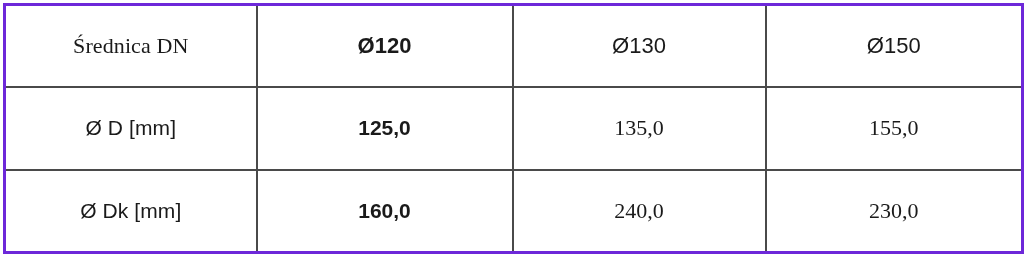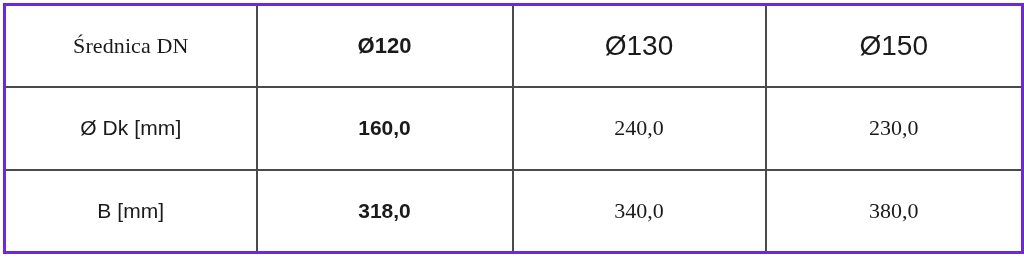--- a/index.html
+++ b/index.html
@@ -72,21 +72,21 @@
   }
   td.data-cell.emph {
     font-family: "Liberation Sans", sans-serif;
     font-size: 21px;
     font-weight: 700;
   }
 
   
   tr.header-row td.data-cell {
     font-family: "Liberation Sans", sans-serif;
-    font-size: 28px;
+    font-size: 22px;
     font-weight: 400;
   }
   tr.header-row td.data-cell.emph {
     font-family: "Liberation Sans", sans-serif;
     font-size: 22px;
     font-weight: 700;
   }
 </style>
 </head>
 <body>
@@ -100,26 +100,26 @@
       <col class="c-d3">
     </colgroup>
     <tbody id="spec-tbody">
         <tr class="spec-row header-row">
           <td class="label-cell serif-label">Średnica DN</td>
           <td class="data-cell emph">Ø120</td>
           <td class="data-cell">Ø130</td>
           <td class="data-cell">Ø150</td>
         </tr>
         <tr class="spec-row">
+          <td class="label-cell">Ø D [mm]</td>
+          <td class="data-cell emph">125,0</td>
+          <td class="data-cell">135,0</td>
+          <td class="data-cell">155,0</td>
+        </tr>
+        <tr class="spec-row">
           <td class="label-cell">Ø Dk [mm]</td>
           <td class="data-cell emph">160,0</td>
           <td class="data-cell">240,0</td>
           <td class="data-cell">230,0</td>
-        </tr>
-        <tr class="spec-row">
-          <td class="label-cell">B [mm]</td>
-          <td class="data-cell emph">318,0</td>
-          <td class="data-cell">340,0</td>
-          <td class="data-cell">380,0</td>
         </tr>
       </tbody>
   </table>
 </div>
 
 </body></html>

